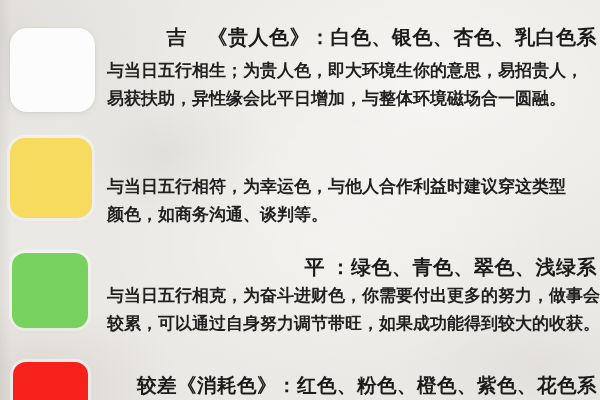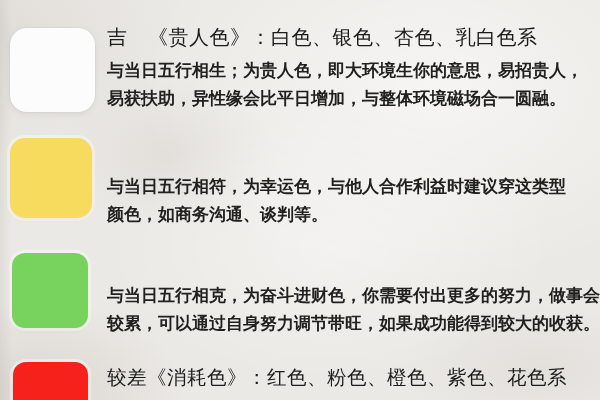--- a/index.html
+++ b/index.html
@@ -29,29 +29,30 @@
               box-shadow: 0 0 0 3px rgba(255,255,255,0.40), 0 2px 5px rgba(0,0,0,0.05); }
   .swatch-3 { left: 12px; top: 253px; width: 76px; height: 75px; border-radius: 13px;
               box-shadow: 0 0 0 3px rgba(255,255,255,0.40), 0 2px 5px rgba(0,0,0,0.05); }
   .swatch-4 { left: 13px; top: 362px; width: 75px; height: 55px; border-radius: 13px;
               box-shadow: 0 0 0 3px rgba(255,255,255,0.40); }
   .title {
     position: absolute;
     left: 107px;
     width: 490px;
     font-size: 20px;
-    font-weight: normal;
+    font-weight: bold;
     letter-spacing: 0.5px;
     color: #1b1b1b;
     white-space: nowrap;
+    text-align: right;
   }
   .title-1 { top: 24px; }
   .title-2 { top: 144px; font-size: 19.5px; }
   .title-3 { top: 254px; }
-  .title-4 { top: 364px; font-size: 19.5px; }
+  .title-4 { top: 372px; font-size: 19.5px; }
   .body-text {
     position: absolute;
     left: 107px;
     width: 495px;
     font-size: 17px;
     line-height: 27.5px;
     font-weight: 600;
     color: #202020;
     white-space: pre-line;
   }
@@ -67,19 +68,20 @@
   <div class="swatch swatch-1" style="background-color: rgb(252, 252, 252);"></div>
   <div class="title title-1">吉　《贵人色》：白色、银色、杏色、乳白色系</div>
   <div class="body-text body-1">与当日五行相生；为贵人色，即大环境生你的意思，易招贵人，
 易获扶助，异性缘会比平日增加，与整体环境磁场合一圆融。</div>
 
   <div class="swatch swatch-2" style="background-color: rgb(247, 219, 94);"></div>
   <div class="body-text body-2">与当日五行相符，为幸运色，与他人合作利益时建议穿这类型
 颜色，如商务沟通、谈判等。</div>
 
   <div class="swatch swatch-3" style="background-color: rgb(120, 210, 94);"></div>
+  <div class="title title-3">平 ：绿色、青色、翠色、浅绿系</div>
   <div class="body-text body-3">与当日五行相克，为奋斗进财色，你需要付出更多的努力，做事会
 较累，可以通过自身努力调节带旺，如果成功能得到较大的收获。</div>
 
   <div class="swatch swatch-4" style="background-color: rgb(246, 33, 27);"></div>
   <div class="title title-4">较差《消耗色》：红色、粉色、橙色、紫色、花色系</div>
 
 </div>
 
 </body></html>

